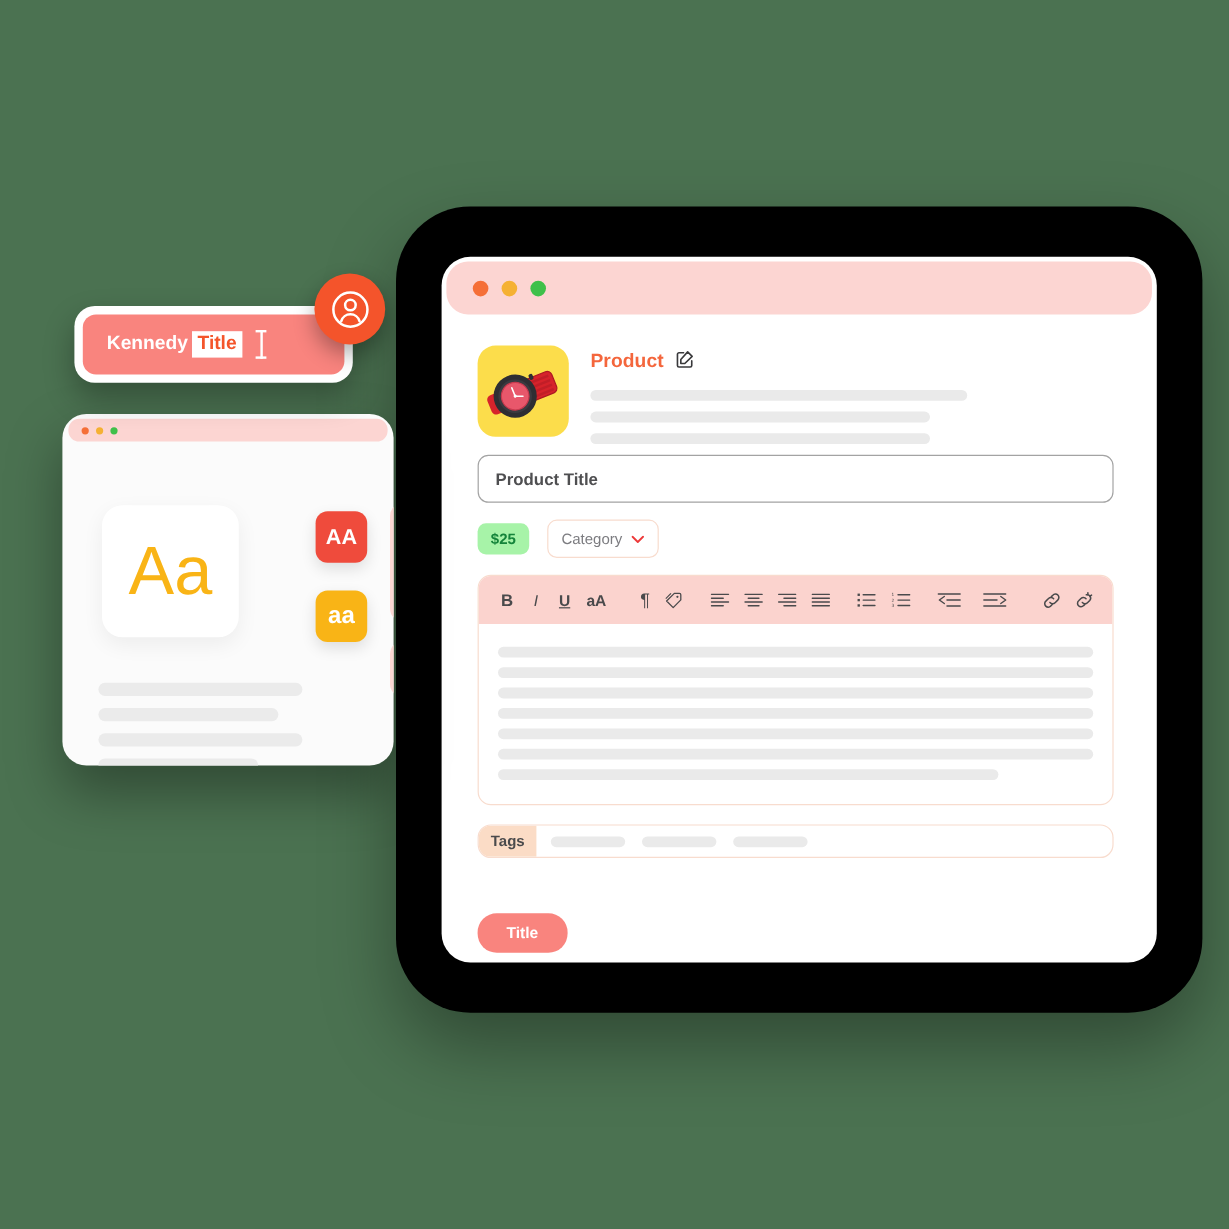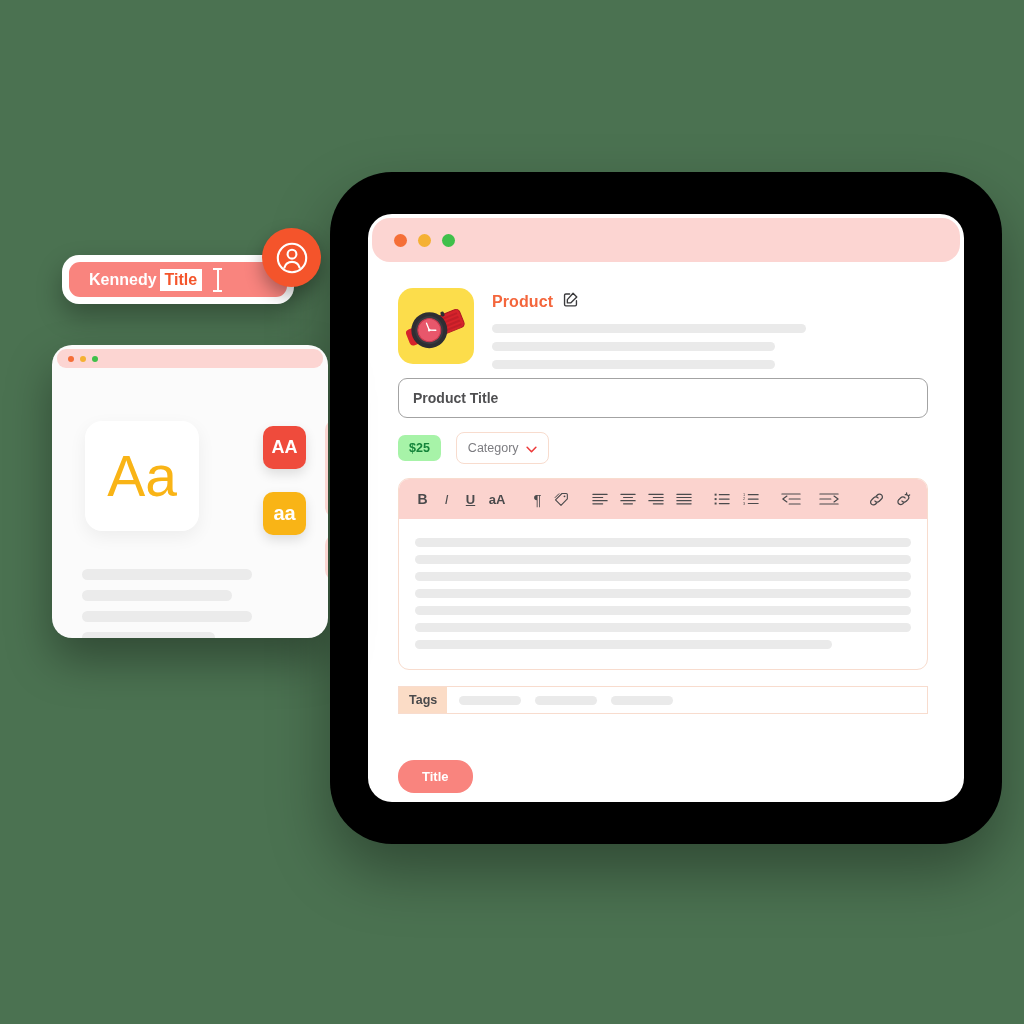--- a/index.html
+++ b/index.html
@@ -110,21 +110,21 @@
   }
   .tb-btn.txt { font-weight: bold; }
   #editor-content { padding: 19px 16px 20px 16px; }
   #editor-content .ed-line { height: 9px; background: #EAEAEA; border-radius: 5px; margin-bottom: 8px; }
 
   
   #tags-field {
     margin-top: 16px;
     height: 28px;
     border: 1px solid #F8DCCE;
-    border-radius: 0;
+    border-radius: 11px;
     display: flex; align-items: center;
     overflow: hidden;
     background: #fff;
   }
   #tags-label {
     background: #FBDCC6; color: #4A4A4C;
     font-size: 12.5px; font-weight: bold;
     padding: 6px 10px;
     align-self: stretch;
     display: flex; align-items: center;
@@ -190,21 +190,21 @@
   }
   #side-bar-1 { top: 51px; height: 99px; }
   #side-bar-2 { top: 166px; height: 47px; }
   #typo-lines { position: absolute; left: 30px; top: 201px; width: 170px; }
   #typo-lines .t-line { height: 11px; background: #EBEBEB; border-radius: 6px; margin-bottom: 10px; }
 
   
   #name-tag-card {
     position: absolute;
     left: 62px; top: 255px;
-    width: 232px; height: 49px;
+    width: 232px; height: 64px;
     background: #ffffff;
     border-radius: 17px;
     box-shadow: 0 12px 26px rgba(0,0,0,0.3);
     padding: 7px;
   }
   #name-tag-inner {
     width: 100%; height: 100%;
     background: #F9847E;
     border-radius: 11px;
     display: flex; align-items: center;

